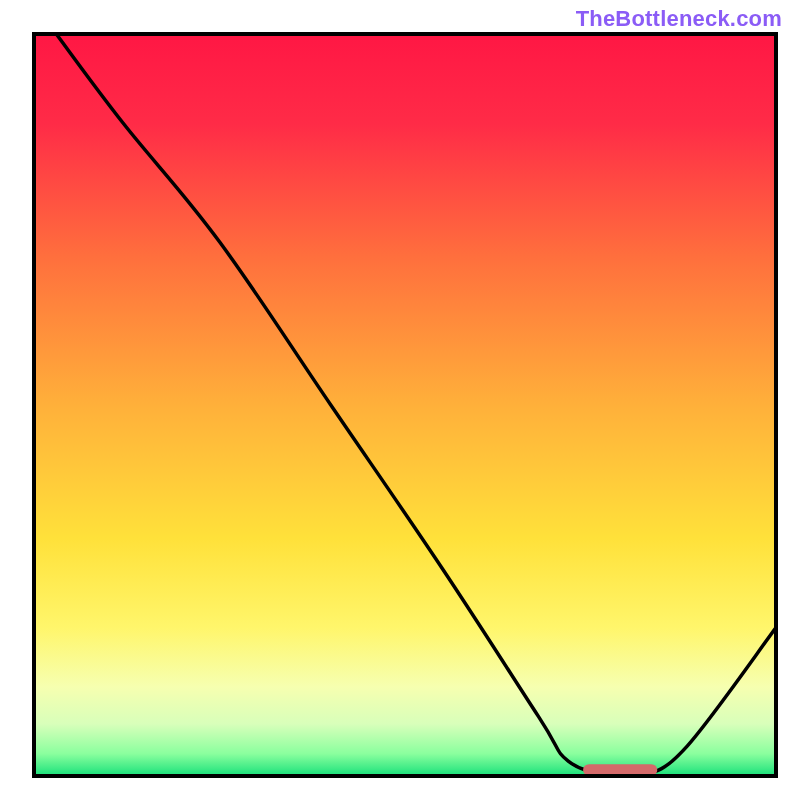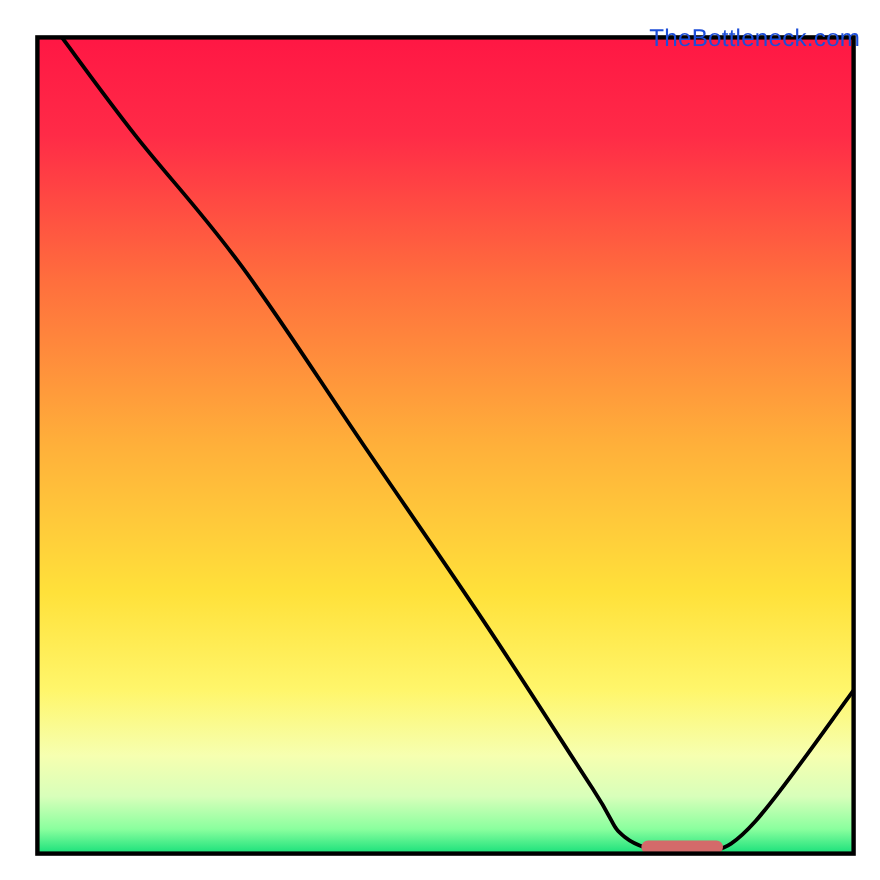--- a/index.html
+++ b/index.html
@@ -13,26 +13,25 @@
   }
   .wrap {
     position: relative;
     width: 800px;
     height: 800px;
   }
   .watermark {
     position: absolute;
     top: 6px;
     right: 18px;
-    color: #1d4ed8;
+    color: #8b5cf6;
     font-size: 22px;
-    font-weight: 400;
+    font-weight: 700;
     letter-spacing: 0.2px;
     user-select: none;
-    margin-top: 16px;
   }
   svg {
     display: block;
   }
 </style>
 </head>
 <body>
 
 <div class="wrap">
   <div class="watermark">TheBottleneck.com</div>

